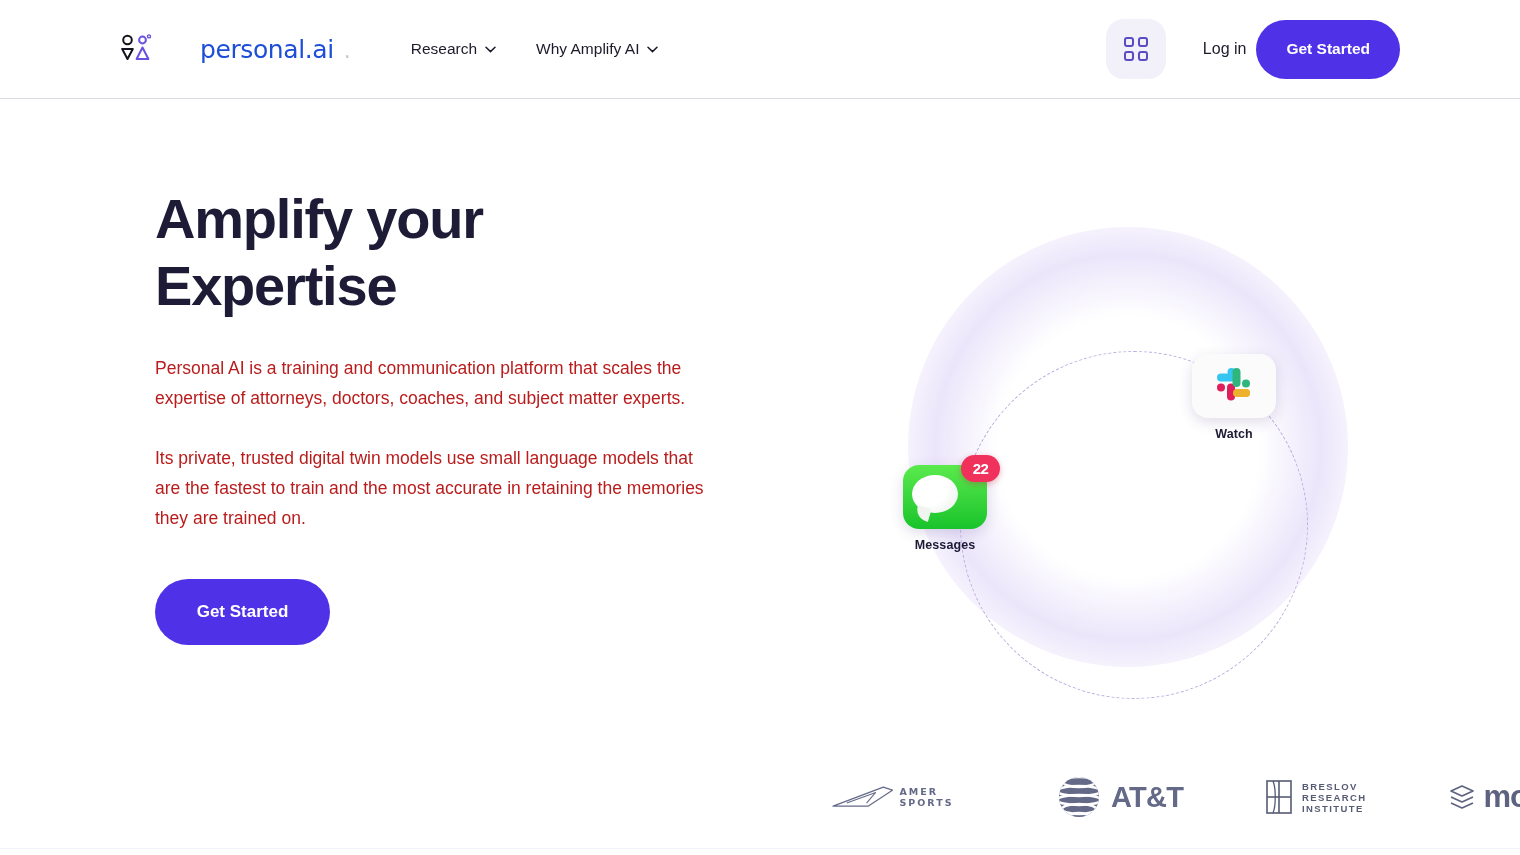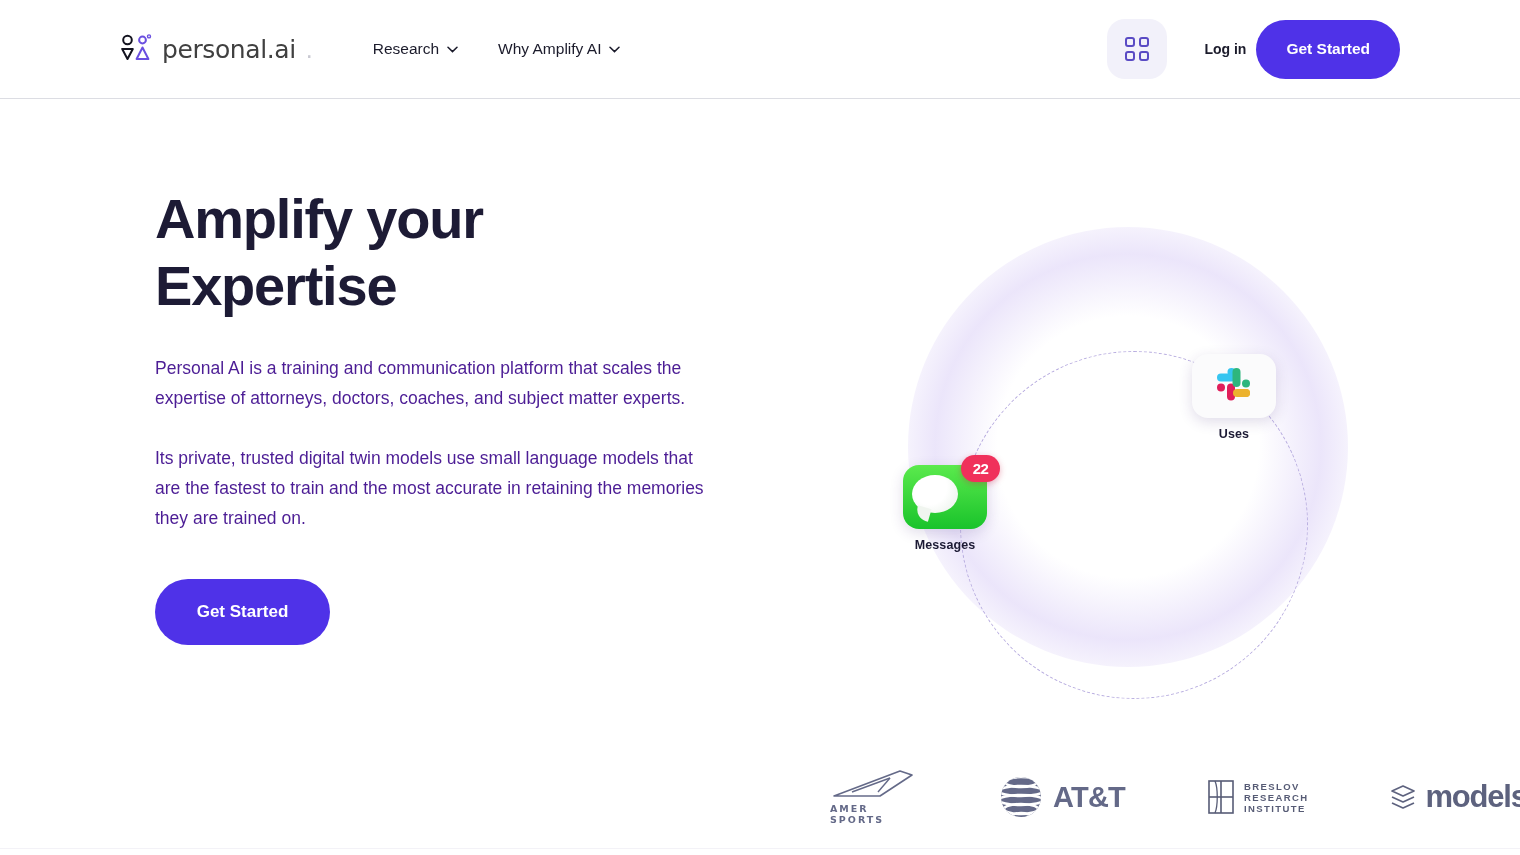--- a/index.html
+++ b/index.html
@@ -13,60 +13,61 @@
 
   
   .header {
     position:absolute; top:0; left:0; width:1520px; height:99px;
     border-bottom:1px solid #dcdde3;
     display:flex; align-items:center; background:#fff; z-index:30;
   }
   .brand { display:flex; align-items:center; gap:10px; margin-left:120px; cursor:pointer; }
   .brand-mark { width:32px; height:30px; position:relative; flex:none; }
   .brand-word {
-    font-size:25px; font-weight:400; color:#404040; letter-spacing:-0.4px;
+    font-size:25px; font-weight:400; color:#1d4ed8; letter-spacing:-0.4px;
     font-family:"DejaVu Sans", sans-serif;
+    margin-left:38px;
   }
   .brand-dot { font-size:25px; color:#c9c9d2; }
 
   .nav { display:flex; align-items:center; margin-left:40px; gap:0; }
   .nav-item {
     display:flex; align-items:center; gap:8px;
     font-size:15.5px; color:#1b1b2b; padding:10px 20px; cursor:pointer; white-space:nowrap;
   }
   .chev { width:11px; height:7px; flex:none; display:block; }
 
   .header-right {
     margin-left:auto; margin-right:120px; display:flex; align-items:center; gap:0;
   }
   .grid-btn {
     width:60px; height:60px; border-radius:18px; background:#f2f1fa;
     display:flex; align-items:center; justify-content:center; cursor:pointer;
   }
   .grid-ico { display:grid; grid-template-columns:repeat(2,10px); grid-template-rows:repeat(2,10px); gap:4px; }
   .grid-ico i { display:block; width:10px; height:10px; border:2px solid #5a4bc4; border-radius:3px; }
   .login {
-    font-size:14px; color:#1b1b2b; margin-left:37px; margin-right:10px; cursor:pointer;font-weight:bold;
+    font-size:16px; color:#1b1b2b; margin-left:37px; margin-right:10px; cursor:pointer;
   }
   .btn-primary {
     background:#4f32e8; color:#fff; font-size:15.5px; font-weight:700;
     border:none; border-radius:40px; padding:0 30px; height:59px;
     display:flex; align-items:center; justify-content:center; cursor:pointer;
   }
 
   
   .hero { position:absolute; top:99px; left:0; width:1520px; height:756px; }
 
   .hero-left { position:absolute; left:155px; top:86px; width:560px; }
   .hero-title {
     font-size:56px; line-height:1.2; font-weight:700; color:#1d1b35;
     letter-spacing:-1.2px;
   }
   .hero-p {
-    font-size:17.5px; line-height:30px; color:#4c1d95; width:552px;
+    font-size:17.5px; line-height:30px; color:#b91c1c; width:552px;
   }
   .hero-p.first { margin-top:34px; }
   .hero-p.second { margin-top:30px; }
   .cta {
     margin-top:46px; background:#4f32e8; color:#fff; font-size:17px; font-weight:700;
     border:none; border-radius:40px; width:175px; height:66px; cursor:pointer;
     display:flex; align-items:center; justify-content:center;
   }
 
   
@@ -217,27 +218,27 @@
               <rect x="25" y="29.5" width="8" height="17" rx="4" fill="#e01e5a"></rect>
               <rect x="25.5" y="14" width="8" height="8" rx="4" fill="#36c5f0"></rect>
               <rect x="15" y="19.5" width="18.5" height="8" rx="4" fill="#36c5f0"></rect>
               <rect x="40" y="25.5" width="8" height="8" rx="4" fill="#2eb67d"></rect>
               <rect x="30.5" y="14" width="8" height="19" rx="4" fill="#2eb67d"></rect>
               <rect x="40" y="35" width="8" height="8" rx="4" fill="#ecb22e"></rect>
               <rect x="31" y="35" width="17" height="8" rx="4" fill="#ecb22e"></rect>
             </g>
           </svg>
         </div>
-        <div class="app-label">Uses</div>
+        <div class="app-label">Watch</div>
       </div>
     </div>
 
 
     <div class="logos" style="top:666px;">
-      <div class="logo-item" style="flex-direction:column; gap:4px;">
+      <div class="logo-item" style="flex-direction:row; gap:4px;">
         <svg width="86" height="30" viewBox="0 0 86 30">
           <path d="M4 27 L70 2 L82 6 L50 27 Z" fill="none" stroke="#5c6282" stroke-width="1.6" stroke-linejoin="round"></path>
           <path d="M22 23 L60 9" fill="none" stroke="#5c6282" stroke-width="1.4"></path>
           <path d="M60 9 L48 23" fill="none" stroke="#5c6282" stroke-width="1.4"></path>
         </svg>
         <span class="amer-text">AMER SPORTS</span>
       </div>
 
       <div class="logo-item">
         <svg width="46" height="46" viewBox="0 0 46 46">

